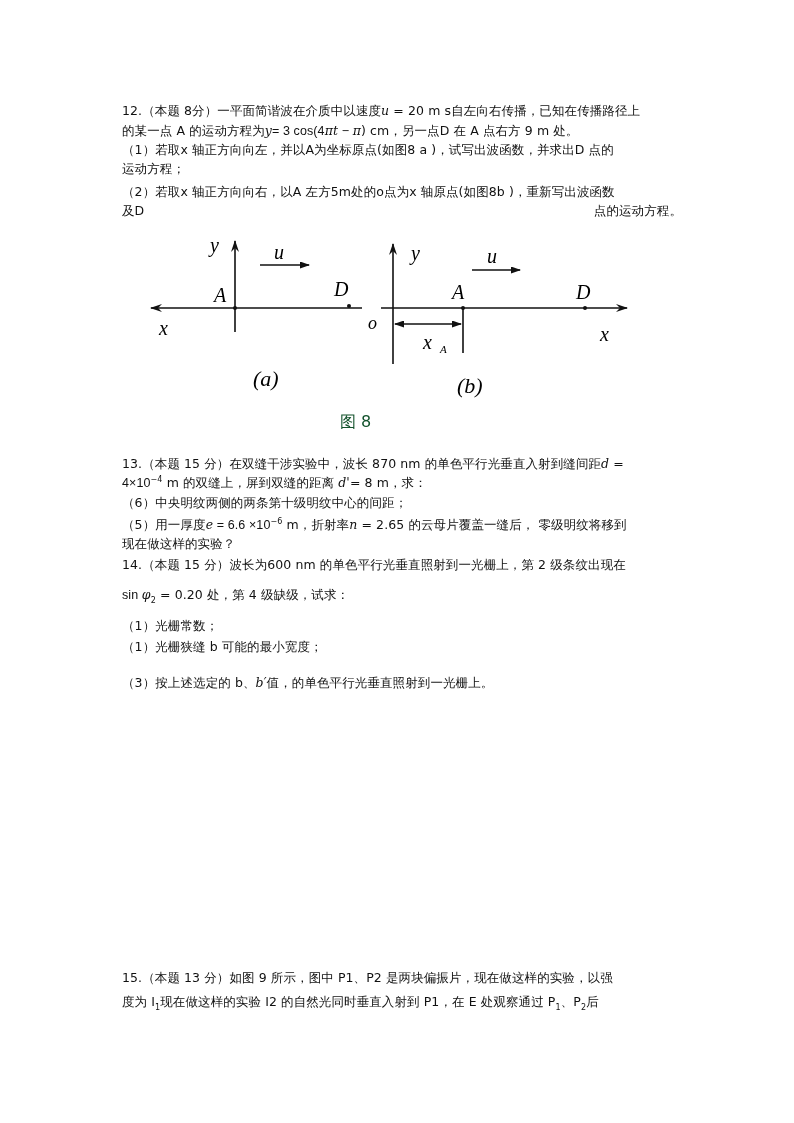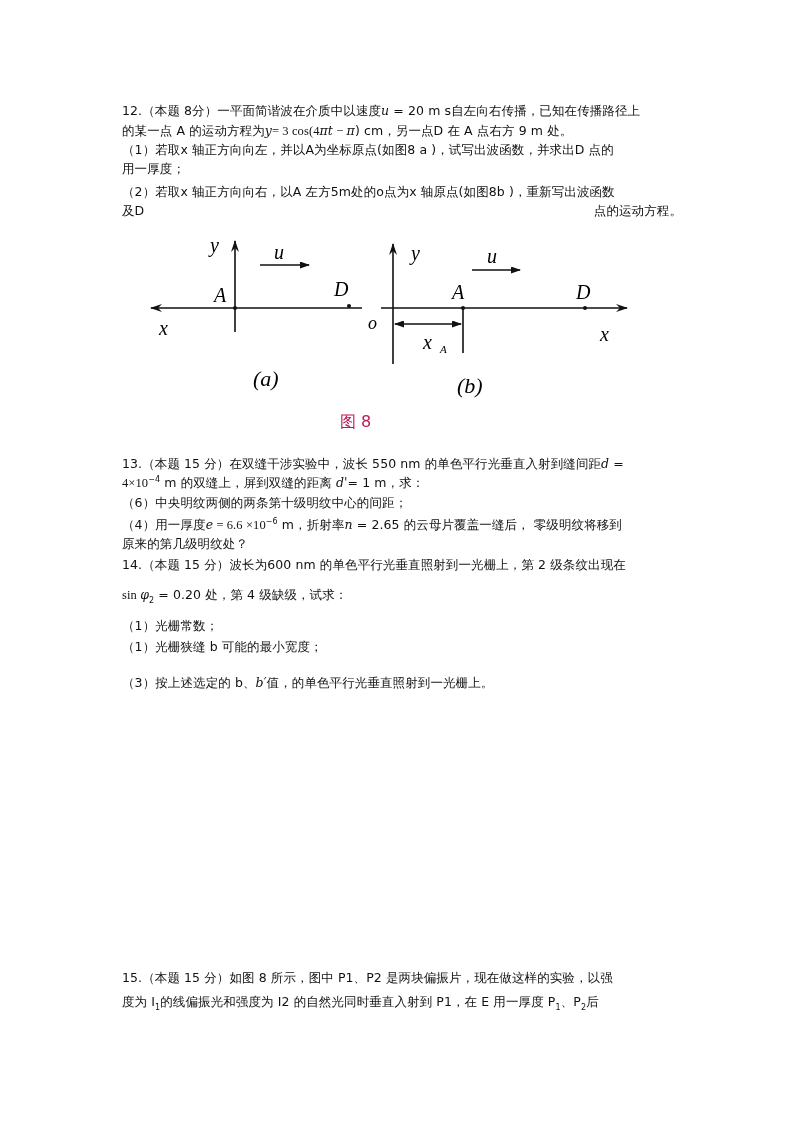--- a/index.html
+++ b/index.html
@@ -1,37 +1,37 @@
 <!DOCTYPE html>
 <html><head>
 <meta charset="utf-8">
 <style>
   html, body { margin:0; padding:0; background:#ffffff; }
   body { width:794px; height:1123px; position:relative; overflow:hidden;
          font-family: "DejaVu Sans", "Liberation Sans", sans-serif; color:#111; }
   .line { position:absolute; left:122px; width:560px; font-size:12.5px; line-height:18px;
           white-space:nowrap; letter-spacing:0.1px; }
   .m { font-family:"DejaVu Serif","Liberation Serif",serif; font-style:italic; }
-  .r { font-family:Liberation Serif, serif; }
+  .r { font-family:Liberation Sans, sans-serif; }
   sub, sup { font-size:8px; line-height:0; }
   .right { position:absolute; right:0; top:0;margin-left:9px; }
   svg text { font-family:"Liberation Serif","DejaVu Serif",serif; font-style:italic; }
-  .caption { position:absolute; left:340px; top:412px; font-size:16px; color:#be185d; }
+  .caption { position:absolute; left:340px; top:412px; font-size:16px; color:#14532d; }
 </style>
 </head>
 <body>
 
 <div class="line" style="top:102px">
   <span>12.（本题 8分）一平面简谐波在介质中以速度</span><span class="m">u</span><span> = 20 m s自左向右传播，已知在传播路径上</span>
 </div>
 <div class="line" style="top:122px">
   <span>的某一点 A 的运动方程为</span><span class="m">y</span><span class="r">= 3 cos(4</span><span class="m">πt</span><span class="r"> − </span><span class="m">π</span><span>) cm，另一点D 在 A 点右方 9 m 处。</span>
 </div>
 <div class="line" style="top:141px">（1）若取x 轴正方向向左，并以A为坐标原点(如图8  a )，试写出波函数，并求出D 点的</div>
-<div class="line" style="top:160px">用一厚度；</div>
+<div class="line" style="top:160px">运动方程；</div>
 <div class="line" style="top:183px">（2）若取x 轴正方向向右，以A 左方5m处的o点为x 轴原点(如图8b )，重新写出波函数</div>
 <div class="line" style="top:202px">
   <span>及D</span>
   <span class="right">点的运动方程。</span>
 </div>
 
 <svg style="position:absolute;left:0;top:0" width="794" height="420" viewBox="0 0 794 420">
   <defs>
     <marker id="ah" markerWidth="12" markerHeight="8" refX="11" refY="4" orient="auto" markerUnits="userSpaceOnUse">
       <path d="M0,0 L12,4 L0,8 L4,4 Z" fill="#111"></path>
@@ -73,37 +73,37 @@
     <text x="368" y="329" font-size="18">o</text>
     <text x="600" y="341" font-size="20">x</text>
     <text x="423" y="349" font-size="20">x</text>
     <text x="440" y="353" font-size="11">A</text>
     <text x="457" y="393" font-size="22">(b)</text>
   </g>
 </svg>
 <div class="caption">图 8</div>
 
 <div class="line" style="top:455px">
-  <span>13.（本题 15 分）在双缝干涉实验中，波长 550  nm 的单色平行光垂直入射到缝间距</span><span class="m">d</span><span> =</span>
+  <span>13.（本题 15 分）在双缝干涉实验中，波长 870  nm 的单色平行光垂直入射到缝间距</span><span class="m">d</span><span> =</span>
 </div>
 <div class="line" style="top:474px">
-  <span class="r">4×10</span><sup>−4</sup><span> m 的双缝上，屏到双缝的距离 </span><span class="m">d'</span><span>= 1 m，求：</span>
+  <span class="r">4×10</span><sup>−4</sup><span> m 的双缝上，屏到双缝的距离 </span><span class="m">d'</span><span>= 8 m，求：</span>
 </div>
 <div class="line" style="top:494px">（6）中央明纹两侧的两条第十级明纹中心的间距；</div>
 <div class="line" style="top:516px">
-  <span>（4）用一厚度</span><span class="m">e</span><span class="r"> = 6.6 ×10</span><sup>−6</sup><span> m，折射率</span><span class="m">n</span><span> = 2.65 的云母片覆盖一缝后， 零级明纹将移到</span>
+  <span>（5）用一厚度</span><span class="m">e</span><span class="r"> = 6.6 ×10</span><sup>−6</sup><span> m，折射率</span><span class="m">n</span><span> = 2.65 的云母片覆盖一缝后， 零级明纹将移到</span>
 </div>
-<div class="line" style="top:535px">原来的第几级明纹处？</div>
+<div class="line" style="top:535px">现在做这样的实验？</div>
 
 <div class="line" style="top:556px">14.（本题 15 分）波长为600 nm 的单色平行光垂直照射到一光栅上，第 2 级条纹出现在</div>
 <div class="line" style="top:586px">
   <span class="r">sin </span><span class="m">φ</span><sub>2</sub><span> = 0.20 处，第 4 级缺级，试求：</span>
 </div>
 <div class="line" style="top:617px">（1）光栅常数；</div>
 <div class="line" style="top:638px">（1）光栅狭缝 b 可能的最小宽度；</div>
 <div class="line" style="top:674px">
   <span>（3）按上述选定的 b、</span><span class="m">b′</span><span>值，的单色平行光垂直照射到一光栅上。</span>
 </div>
 
-<div class="line" style="top:969px">15.（本题 15 分）如图 8 所示，图中 P1、P2 是两块偏振片，现在做这样的实验，以强</div>
+<div class="line" style="top:969px">15.（本题 13 分）如图 9 所示，图中 P1、P2 是两块偏振片，现在做这样的实验，以强</div>
 <div class="line" style="top:993px">
-  <span>度为 I</span><sub>1</sub><span>的线偏振光和强度为 I2  的自然光同时垂直入射到  P1，在 E  用一厚度 P</span><sub>1</sub><span>、P</span><sub>2</sub><span>后</span>
+  <span>度为 I</span><sub>1</sub><span>现在做这样的实验 I2  的自然光同时垂直入射到  P1，在 E  处观察通过 P</span><sub>1</sub><span>、P</span><sub>2</sub><span>后</span>
 </div>
 
 </body></html>

